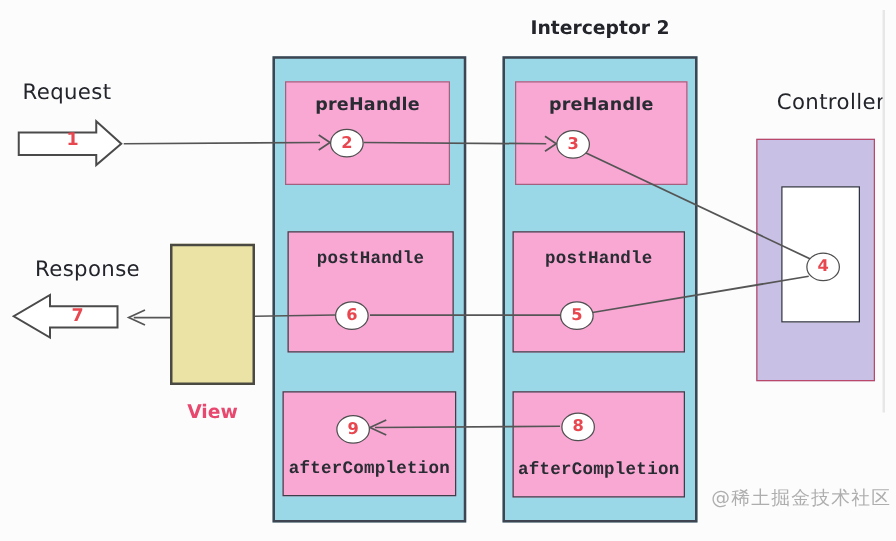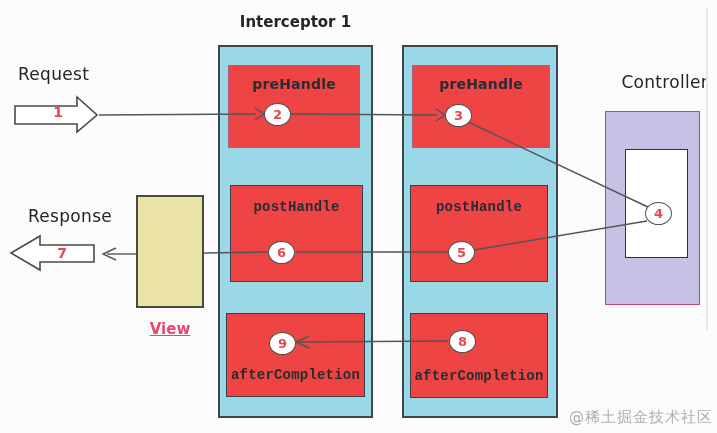--- a/index.html
+++ b/index.html
@@ -10,21 +10,21 @@
     color:#26282e;
   }
   .abs{position:absolute;}
   
   .interceptor-panel{
     background:var(--interceptor-fill,#9ad8e8);
     border:2px solid #3e4450;
     box-sizing:border-box; z-index:1;
   }
   .method-box{
-    background:#ef4444; box-sizing:border-box; z-index:2;
+    background:#f9a8d4; box-sizing:border-box; z-index:2;
     text-align:center;
   }
   .method-box.pre{border:1.5px solid var(--pre-border,#a4617f);}
   .method-box.dark{border:1.5px solid #3a3f4a;font-family:Liberation Mono, monospace;}
   .method-label{
     font-size:14px; font-weight:bold; letter-spacing:0.2px; color:#2a2c33;
   }
   .controller-box{
     background:var(--controller-fill,#c9c0e5);
     border:1.5px solid var(--controller-border,#b9486a);
@@ -34,21 +34,21 @@
     background:#ffffff; border:1.5px solid #2e3140;
     box-sizing:border-box; z-index:2;
   }
   .view-box{
     background:var(--view-fill,#ebe2a5);
     border:2px solid #4a4a42; box-sizing:border-box; z-index:2;
   }
   
   .big-label{font-size:17px; font-weight:normal; color:#23252b; letter-spacing:0.3px;}
   .panel-title{font-size:15px; font-weight:bold; color:#23252b; text-align:center;}
-  .view-label{font-size:15px; font-weight:bold; color:var(--view-label,#e8476e); text-align:center;text-decoration:underline;}
+  .view-label{font-size:15px; font-weight:bold; color:var(--view-label,#e8476e); text-align:center;}
   .watermark{font-size:15px; color:#aeaeae; text-align:right; letter-spacing:1px; z-index:3;}
   
   .step-circle{
     width:27px; height:23px; border-radius:50%;
     border:1.5px solid #4f4f4f; background:#ffffff;
     box-sizing:border-box; z-index:6;
     display:flex; align-items:center; justify-content:center;
     font-size:13px; font-weight:bold; color:var(--step-red,#e8474f);
   }
   .arrow-step{
@@ -61,21 +61,21 @@
 <body>
 
 <div id="stage" style="--interceptor-fill: #9ad8e8; --controller-fill: #c9c0e5; --controller-border: #b9486a; --pre-border: #a4617f; --view-fill: #ebe2a5; --view-label: #e8476e; --step-red: #e8474f;">
 
   <div class="abs interceptor-panel" style="left:218px;top:45px;width:155px;height:373px;"></div>
   <div class="abs interceptor-panel" style="left:402px;top:45px;width:156px;height:373px;"></div>
   <div class="abs controller-box" style="left:605px;top:111px;width:95px;height:194px;"></div>
   <div class="abs controller-inner" style="left:625px;top:149px;width:63px;height:109px;"></div>
   <div class="abs view-box" style="left:136px;top:195px;width:68px;height:113px;"></div>
 
-  <div class="abs panel-title" style="left:218px;top:13px;width:155px;">Interceptor 1</div>
+  <div class="abs panel-title" style="left:402px;top:13px;width:156px;">Interceptor 2</div>
   <div class="abs big-label" style="left:596px;top:72px;width:112px;text-align:right;">Controller</div>
   <div class="abs big-label" style="left:18px;top:64px;">Request</div>
   <div class="abs big-label" style="left:12px;top:206px;margin-left:16px;">Response</div>
   <div class="abs view-label" style="left:136px;top:320px;width:68px;">View</div>
 
   <div class="abs method-box pre" style="left:228px;top:65px;width:132px;height:83px;">
     <div class="method-label" style="margin-top:10px;">preHandle</div>
   </div>
   <div class="abs method-box dark" style="left:230px;top:185px;width:133px;height:97px;">
     <div class="method-label" style="margin-top:13px;">postHandle</div>
@@ -129,14 +129,14 @@
   <div class="abs arrow-step" style="left:53px;top:245px;">7</div>
 
   <div class="abs step-circle" style="left:264px;top:103px;">2</div>
   <div class="abs step-circle" style="left:445px;top:104px;">3</div>
   <div class="abs step-circle" style="left:645px;top:202px;">4</div>
   <div class="abs step-circle" style="left:448px;top:241px;">5</div>
   <div class="abs step-circle" style="left:268px;top:241px;">6</div>
   <div class="abs step-circle" style="left:449px;top:330px;">8</div>
   <div class="abs step-circle" style="left:269px;top:332px;">9</div>
 
-  <div class="abs watermark" style="right:4px;top:408px;width:160px;">@稀土掘金技术社区</div>
+  <div class="abs watermark" style="right:4px;top:389px;width:160px;">@稀土掘金技术社区</div>
 </div>
 
 </body></html>

